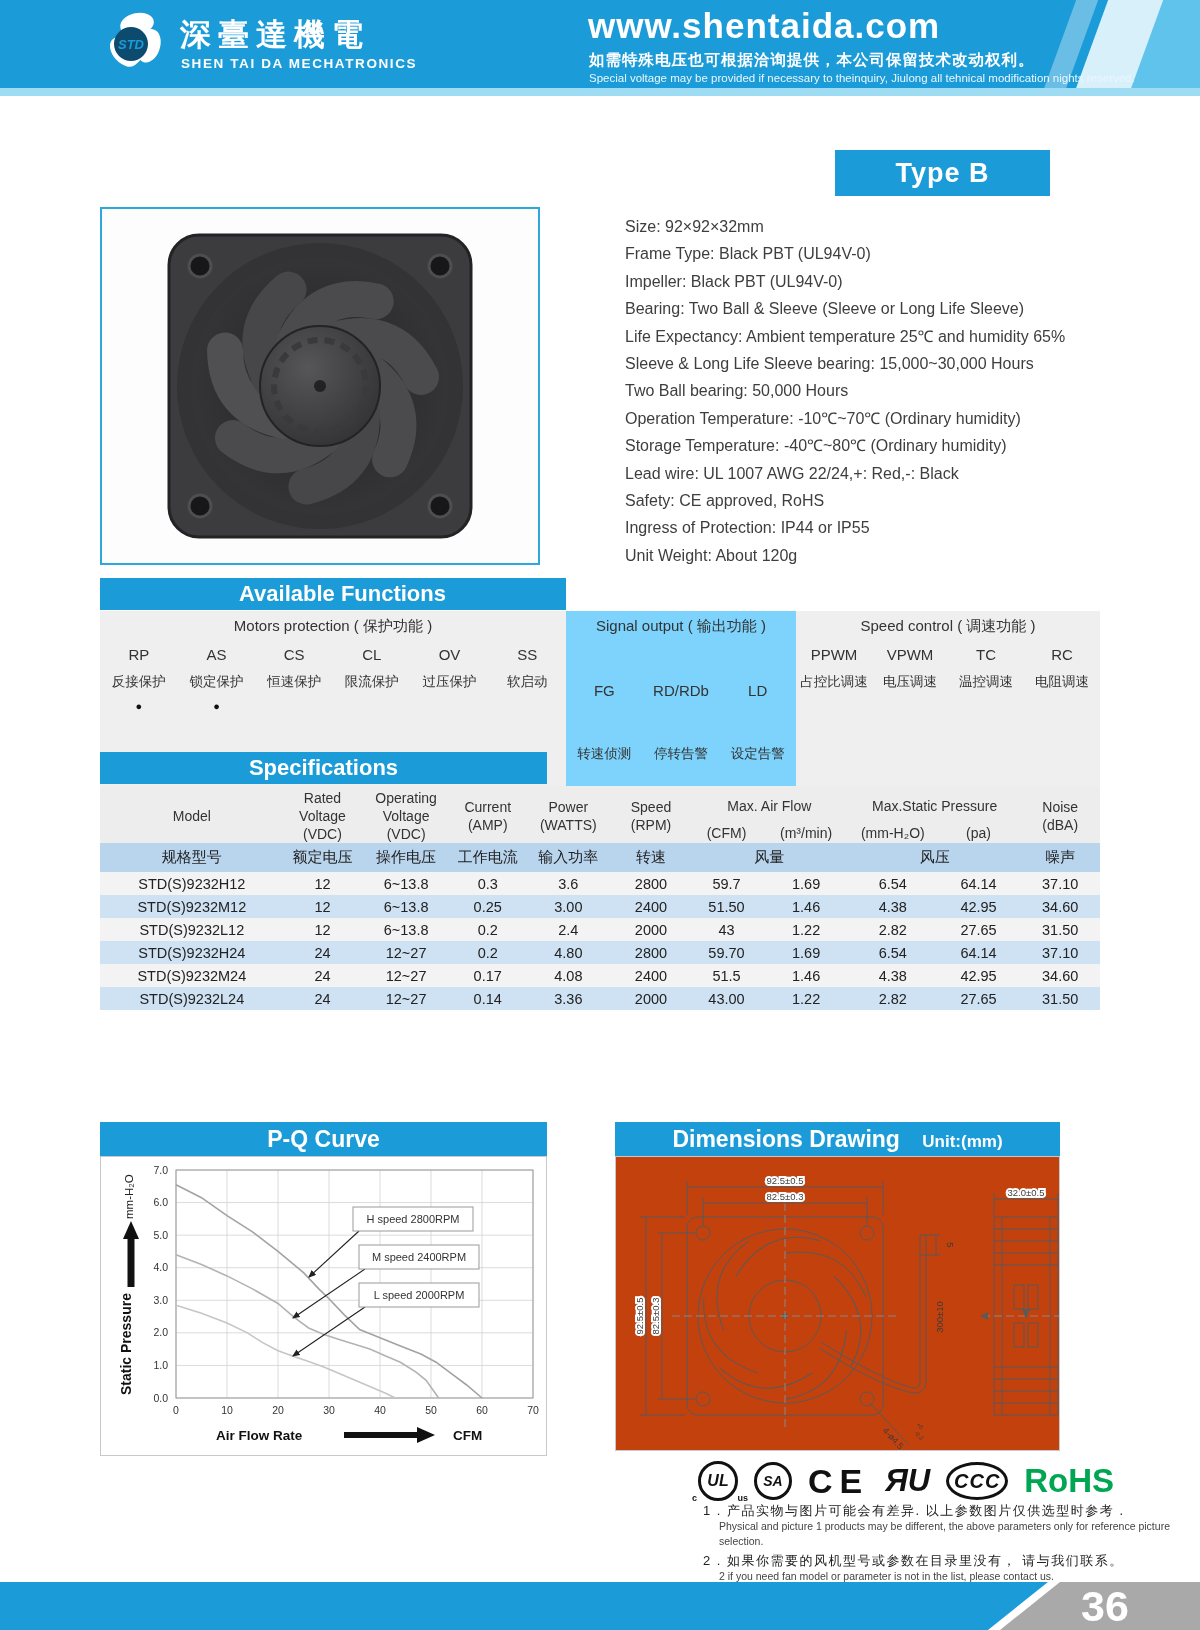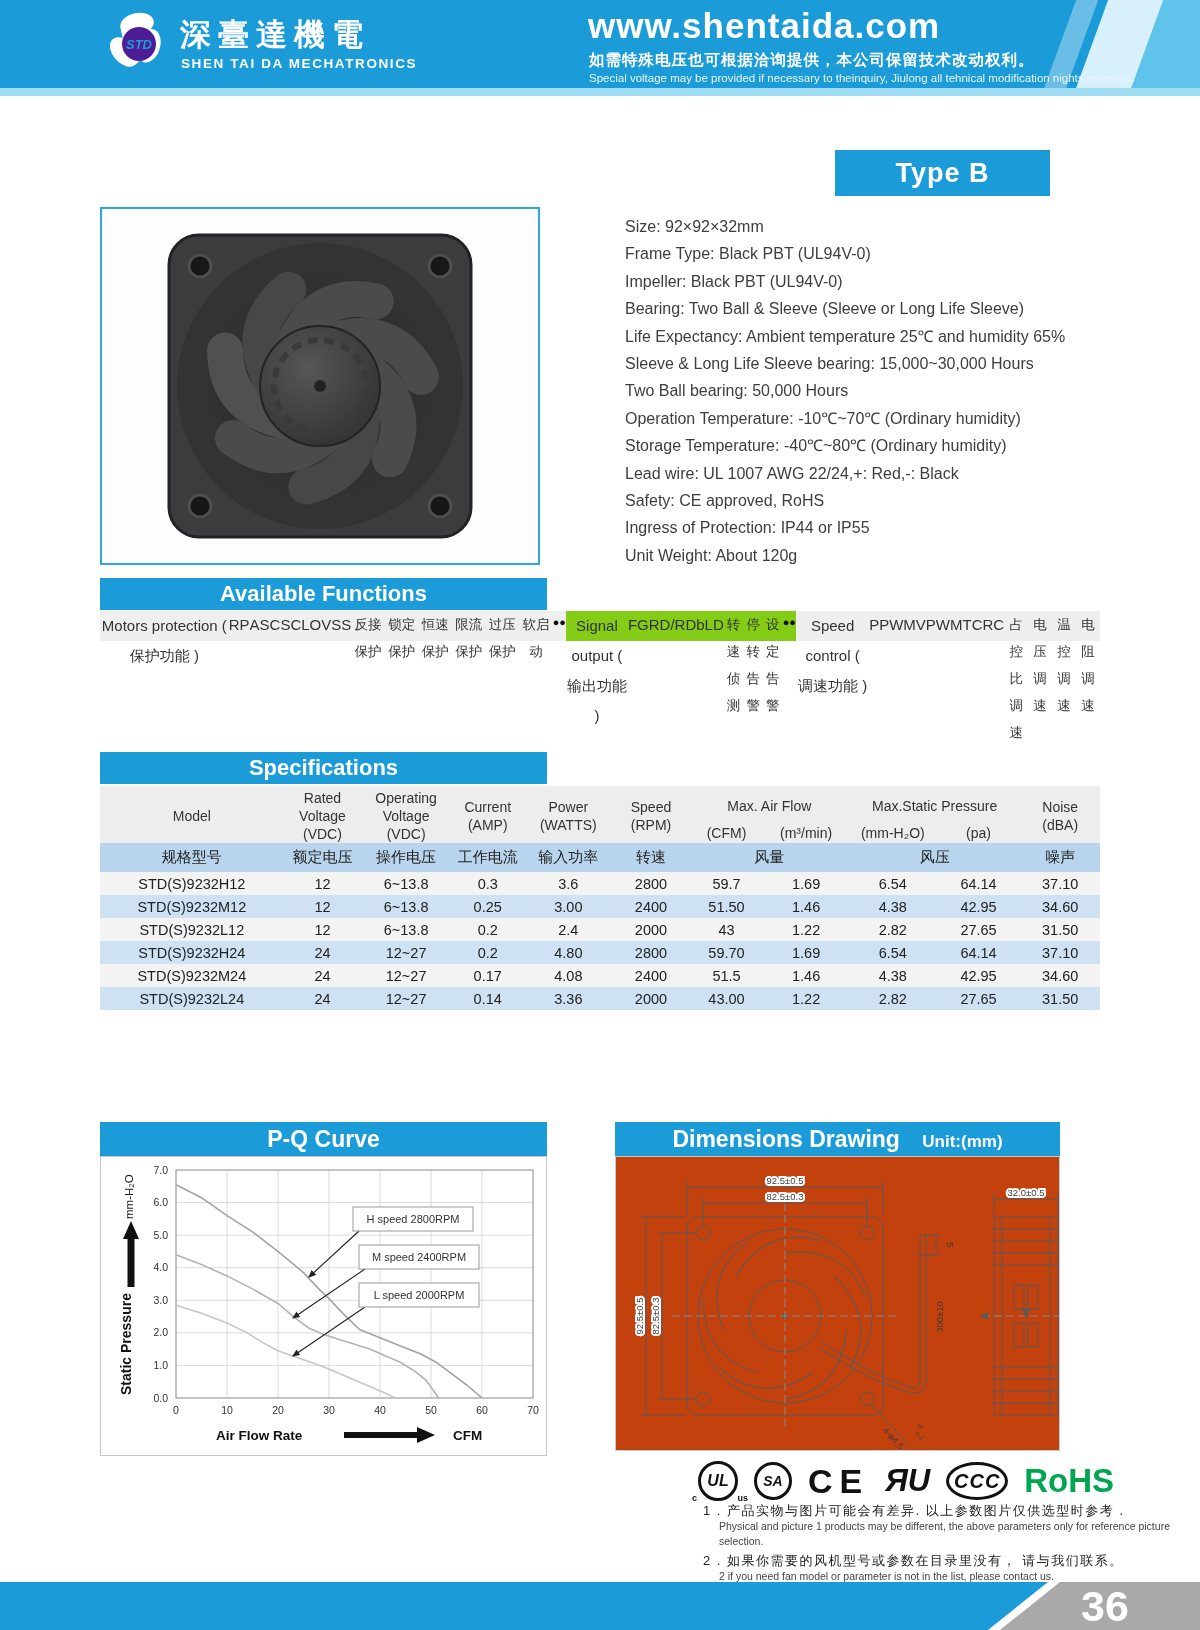--- a/index.html
+++ b/index.html
@@ -10,21 +10,21 @@
   .header{position:absolute;left:0;top:0;width:1200px;height:88px;background:#1b9cd8;overflow:hidden;}
   .header-substrip{position:absolute;left:0;top:88px;width:1200px;height:8px;background:#9edcf4;}
   .hd-stripe0{position:absolute;right:-40px;top:-10px;width:150px;height:120px;background:#5fc3ec;transform:skewX(-20deg);}
   .hd-stripe1{position:absolute;right:55px;top:-10px;width:55px;height:120px;background:rgba(255,255,255,0.75);transform:skewX(-20deg);}
   .hd-stripe2{position:absolute;right:120px;top:-10px;width:22px;height:120px;background:rgba(255,255,255,0.35);transform:skewX(-20deg);}
   .logo-badge{position:absolute;left:106px;top:13px;width:60px;height:60px;}
   .logo-petal{position:absolute;width:34px;height:22px;background:#fff;border-radius:60% 60% 60% 0;}
   .p1{left:14px;top:0;transform:rotate(-12deg);}
   .p2{left:26px;top:22px;transform:rotate(108deg);}
   .p3{left:1px;top:28px;transform:rotate(228deg);}
-  .logo-core{position:absolute;left:16px;top:14px;width:34px;height:34px;border-radius:50%;background:#4c1d95;
+  .logo-core{position:absolute;left:8px;top:14px;width:34px;height:34px;border-radius:50%;background:#0c4a6e;
              display:flex;align-items:center;justify-content:center;color:#1b9cd8;
              font-style:italic;font-weight:bold;font-size:13px;}
   .company-cn{position:absolute;left:180px;top:14px;color:#fff;font-size:31px;font-weight:bold;letter-spacing:7px;}
   .company-en{position:absolute;left:181px;top:56px;color:#fff;font-size:13.5px;font-weight:bold;letter-spacing:1.6px;}
   .website{position:absolute;left:588px;top:6px;color:#fff;font-size:35px;font-weight:bold;letter-spacing:1px;}
   .tagline-cn{position:absolute;left:589px;top:50px;color:#fff;font-size:15.5px;font-weight:bold;letter-spacing:1px;}
   .tagline-en{position:absolute;left:589px;top:72px;color:#eaf7ff;font-size:11.5px;}
 
   
   .main-title{position:absolute;left:100px;top:150px;width:668px;height:46px;background:#1b9cd8;color:#fff;
@@ -33,31 +33,31 @@
               font-size:27px;font-weight:bold;line-height:46px;text-align:center;letter-spacing:1px;}
 
   
   .photo-box{position:absolute;left:100px;top:207px;width:440px;height:358px;border:2px solid #2ea7dd;
              box-sizing:border-box;display:flex;align-items:center;justify-content:center;background:#fdfdfd;}
   .spec-list{position:absolute;left:625px;top:213px;width:540px;margin:0;padding:0;list-style:none;}
   .spec-list li{font-size:16px;color:#3e3e3e;line-height:27.4px;white-space:nowrap;}
 
   
   .section-bar{position:absolute;background:#1b9cd8;color:#fff;font-weight:bold;text-align:center;}
-  .bar-functions{left:100px;top:578px;width:447px;height:32px;font-size:22px;line-height:32px;}
+  .bar-functions{left:100px;top:578px;width:447px;height:32px;font-size:22px;line-height:32px;padding-left:19px;}
   .bar-specs{left:100px;top:752px;width:447px;height:32px;font-size:22px;line-height:32px;}
   .bar-pq{left:100px;top:1122px;width:447px;height:34px;font-size:23px;line-height:34px;}
   .bar-dims{left:615px;top:1122px;width:445px;height:34px;font-size:23px;line-height:34px;}
   .bar-dims .unit{font-size:17px;margin-left:16px;}
 
   
   .fn-table{position:absolute;left:100px;top:611px;width:1000px;display:flex;}
-  .fn-group{display:flex;}
+  .fn-group{display:flex;flex-direction:column;}
   .tone-gray{background:#efefef;}
-  .tone-blue{background:#84cc16;}
+  .tone-blue{background:#7dd3fc;gap:36px;}
   .fn-head{height:30px;line-height:30px;text-align:center;font-size:15px;color:#333;}
   .fn-row{display:flex;}
   .fn-row > div{flex:1;text-align:center;}
   .fn-codes > div{height:27px;line-height:27px;font-size:15px;color:#333;}
   .fn-cn > div{height:27px;line-height:27px;font-size:13.5px;color:#333;}
   .fn-dot > div{height:24px;line-height:22px;font-size:11px;color:#111;}
 
   
   .spec-table{position:absolute;left:100px;top:786px;width:1000px;border-collapse:collapse;table-layout:fixed;}
   .spec-table th,.spec-table td{font-weight:normal;text-align:center;padding:0;}

